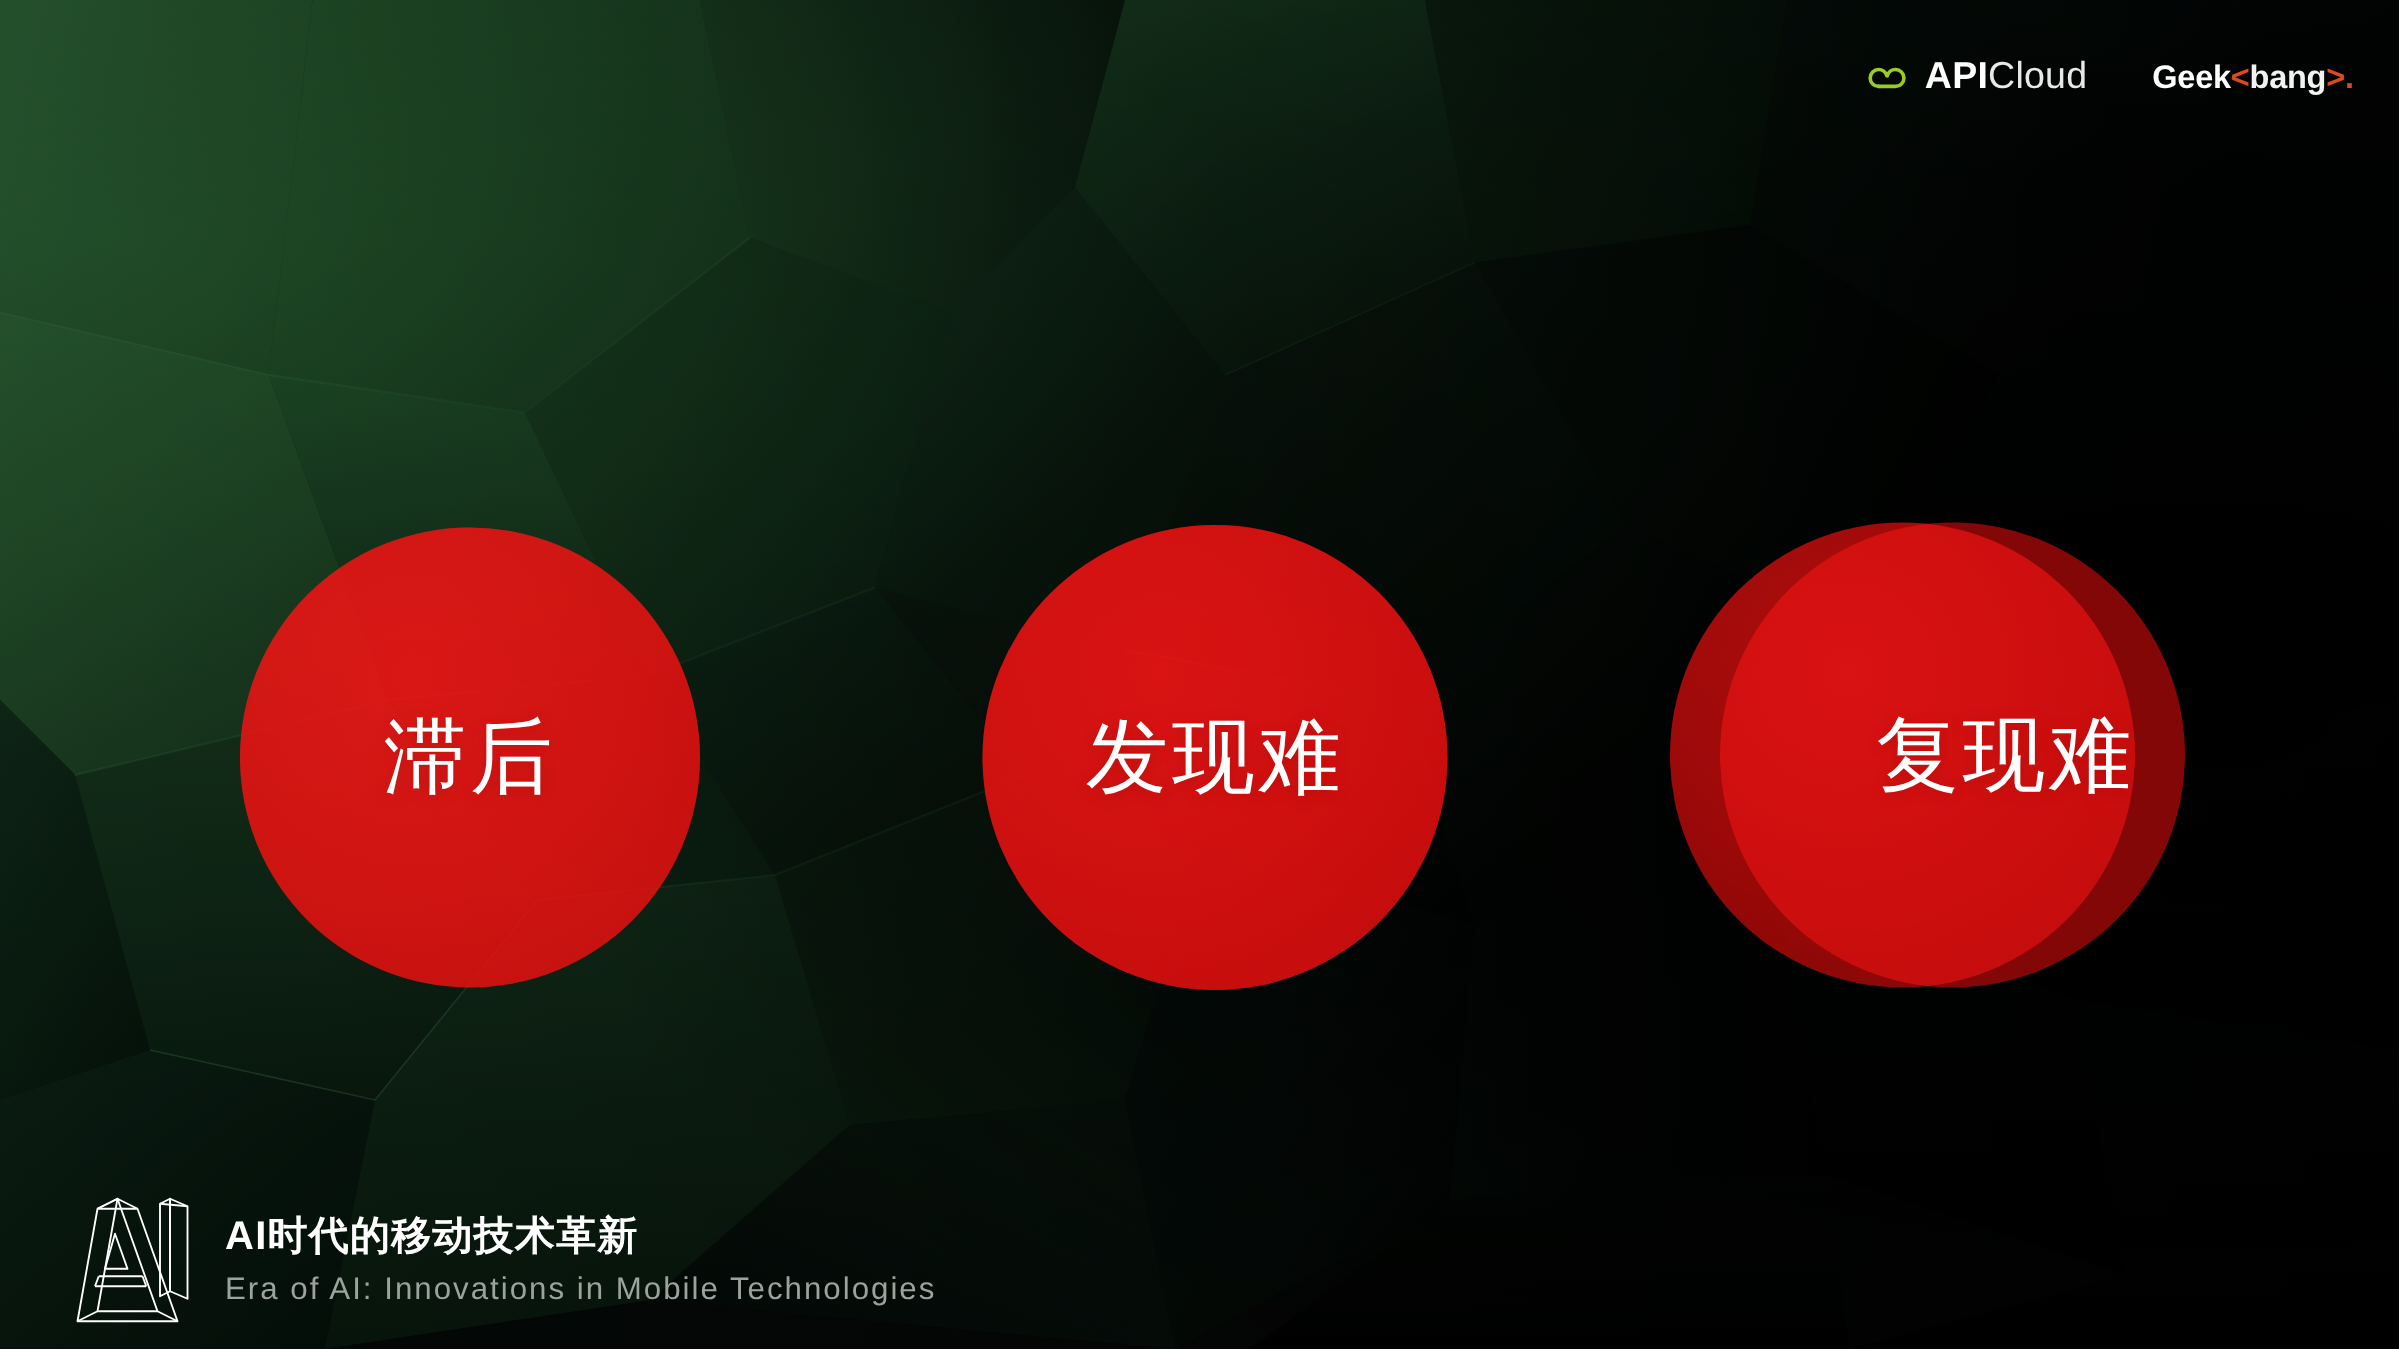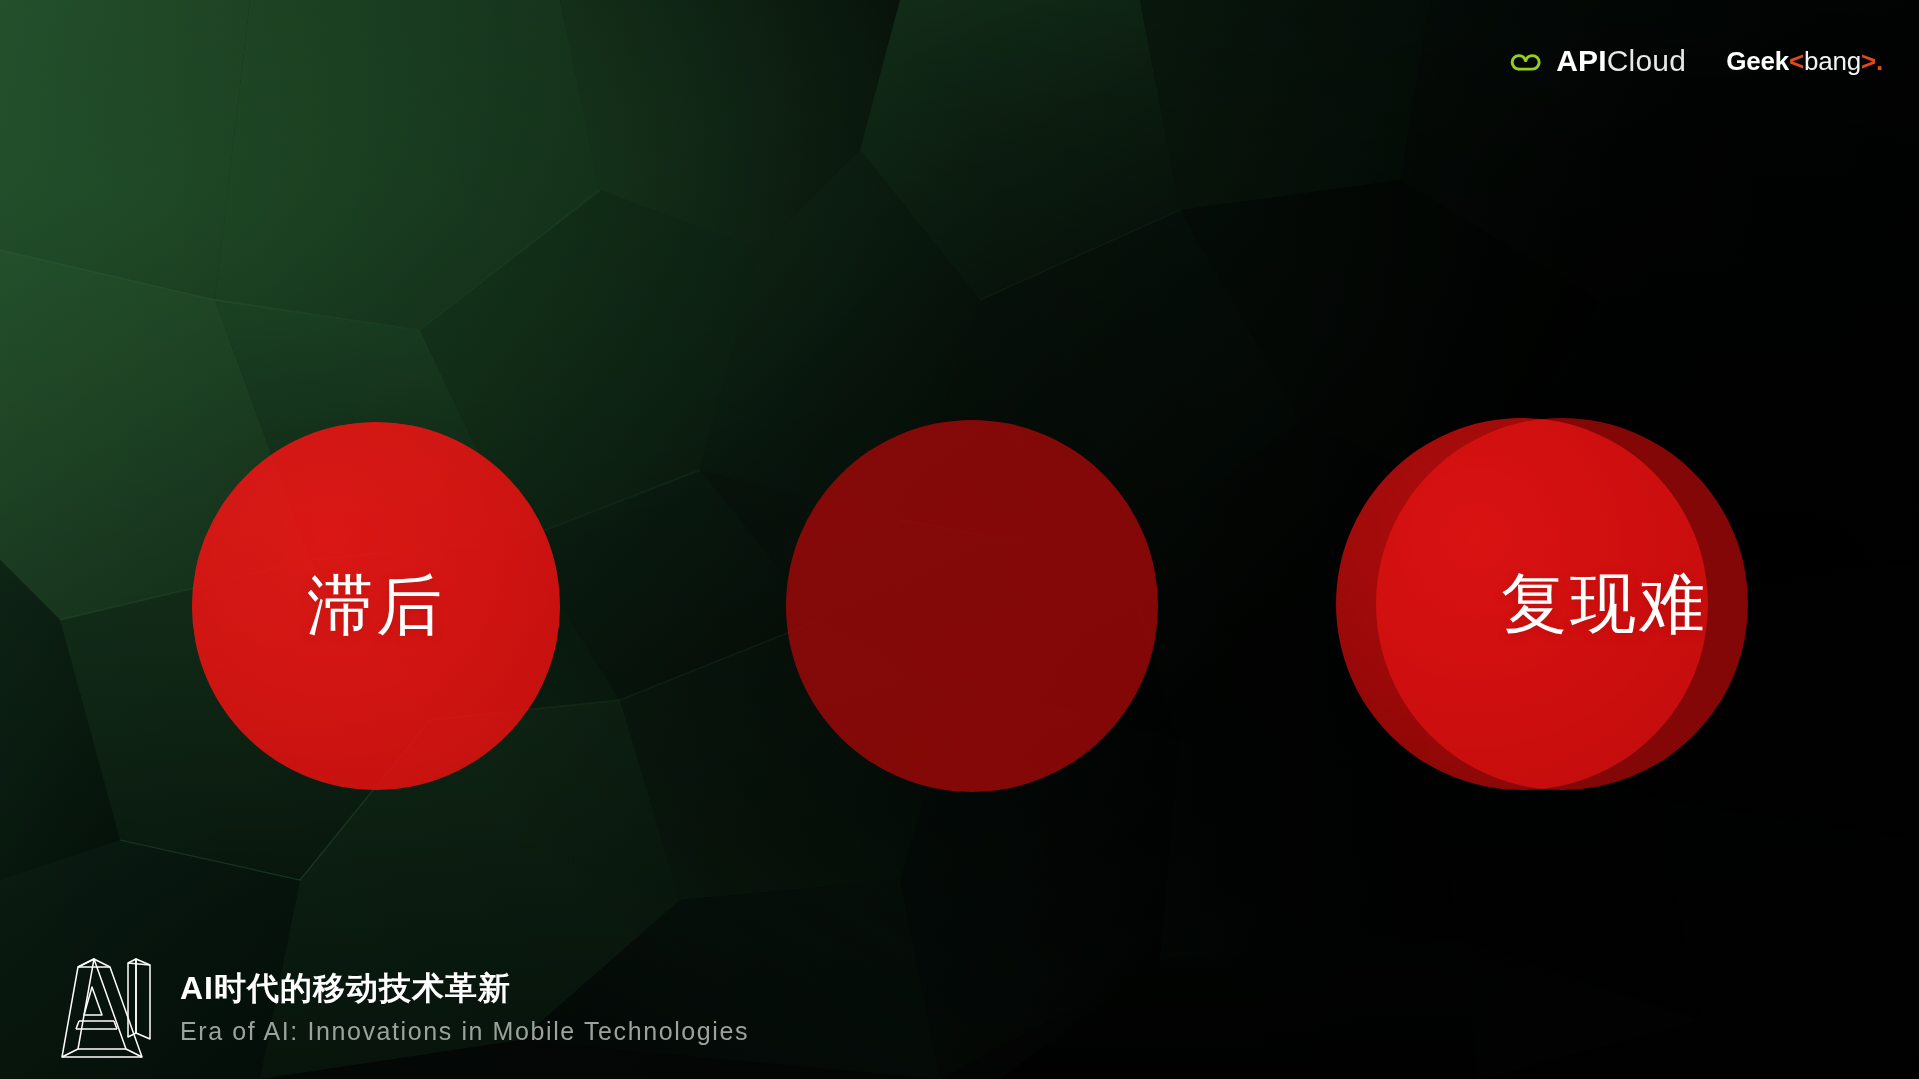--- a/index.html
+++ b/index.html
@@ -25,32 +25,32 @@
     background:
       radial-gradient(ellipse 120% 100% at 6% 18%, rgba(36,86,44,0.55) 0%, rgba(20,48,26,0.22) 38%, rgba(0,0,0,0) 66%),
       radial-gradient(ellipse 90% 85% at 92% 52%, rgba(0,0,0,0.88) 0%, rgba(0,0,0,0.55) 45%, rgba(0,0,0,0) 78%),
       linear-gradient(100deg, rgba(12,30,16,0.0) 0%, rgba(0,0,0,0.30) 52%, rgba(0,0,0,0.80) 100%);
     pointer-events:none;
   }
 
   
   .logo-bar {
     position:absolute; top:44px; right:36px;
-    display:flex; align-items:center; gap:40px;
+    display:flex; align-items:center; gap:52px;
   }
   .apicloud-logo { display:flex; align-items:center; gap:11px; }
   .apicloud-mark { width:36px; height:28px; display:block; }
   .apicloud-word { font-size:30px; letter-spacing:0.2px; white-space:nowrap; }
   .apicloud-word .api   { color:#ffffff; font-weight:700; }
   .apicloud-word .cloud { color:#e8e8e8; font-weight:300; }
 
   .geekbang-logo { font-size:26px; white-space:nowrap; letter-spacing:-0.2px; }
   .geekbang-logo .gb-geek  { color:#ffffff; font-weight:700;margin-top:20px; }
   .geekbang-logo .gb-lt    { color:#e04a18; font-weight:700; }
-  .geekbang-logo .gb-bang  { color:#f2f2f2; font-weight:400;text-align:center; }
+  .geekbang-logo .gb-bang  { color:#f2f2f2; font-weight:700;text-align:center; }
   .geekbang-logo .gb-gt    { color:#e04a18; font-weight:700; }
   .geekbang-logo .gb-dot   { color:#e04a18; font-weight:700; }
 
   
   .slide-title {
     position:absolute; left:0; right:0; top:132px;
     text-align:center;
     color:#ffffff;
     font-size:74px;
     font-weight:400;
@@ -229,20 +229,23 @@
   <div class="circles">
 
     <div class="circle-under" style="left:176px;  top:422px; width:368px; height:368px;"></div>
     <div class="circle-under" style="left:770px;  top:420px; width:372px; height:372px;"></div>
     <div class="circle-under" style="left:1360px; top:418px; width:372px; height:372px;"></div>
 
     <div class="circle" id="circle-1">
       <span class="circle-label">滞后</span>
     </div>
 
+    <div class="circle" id="circle-2">
+      <span class="circle-label">发现难</span>
+    </div>
 
     <div class="circle" id="circle-3">
       <span class="circle-label">复现难</span>
     </div>
   </div>
 
   <div class="footer">
     <svg class="ai-mark" viewBox="0 0 104 112">
       <g fill="none" stroke="#ffffff" stroke-width="1.5" stroke-linejoin="round">
 

